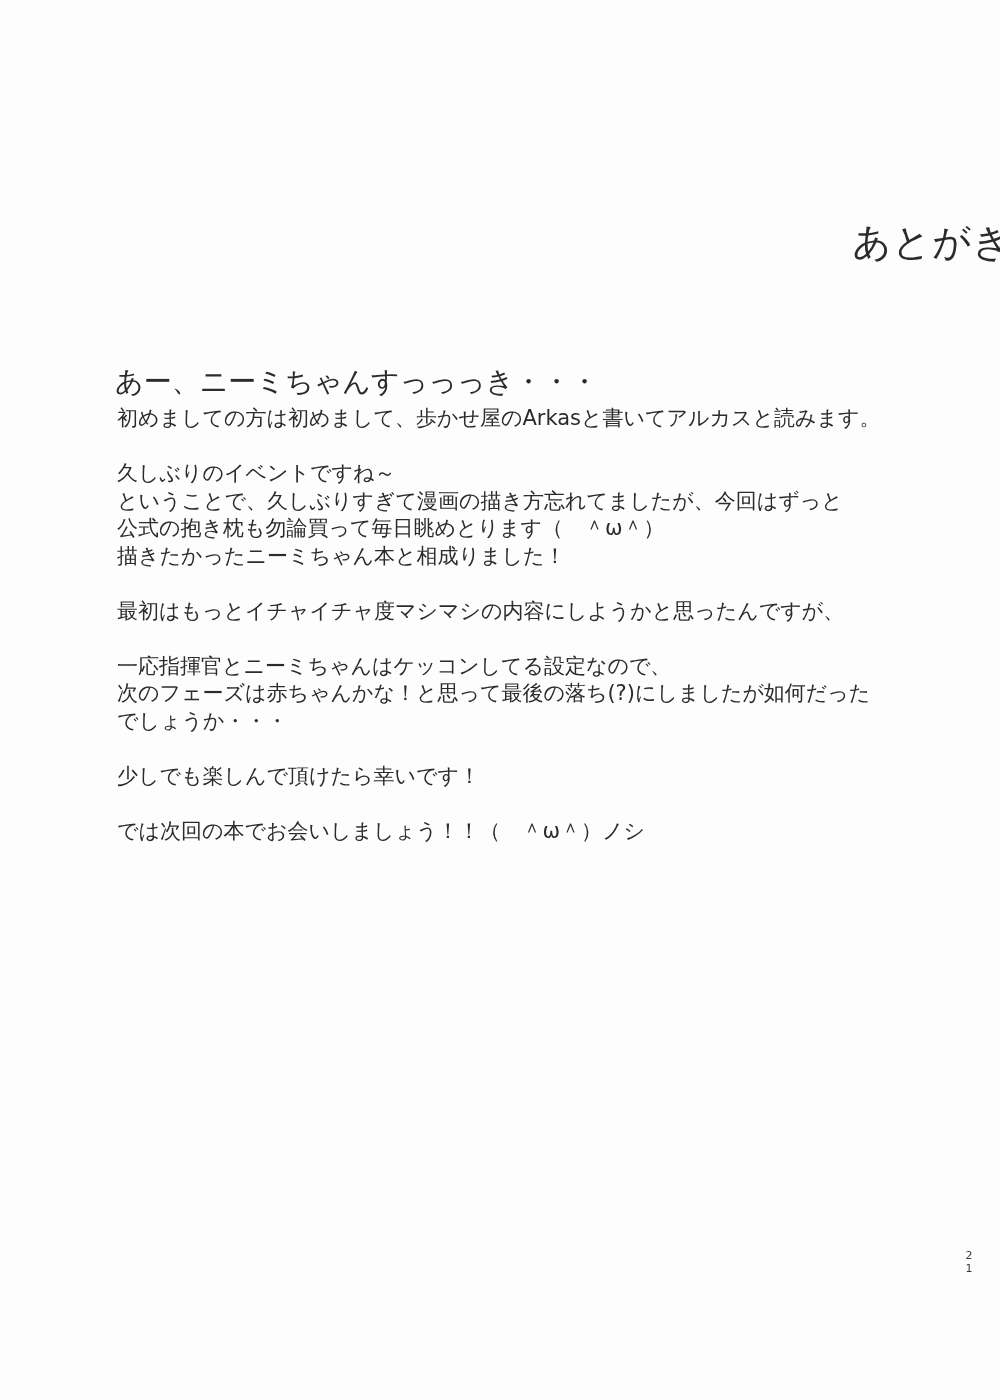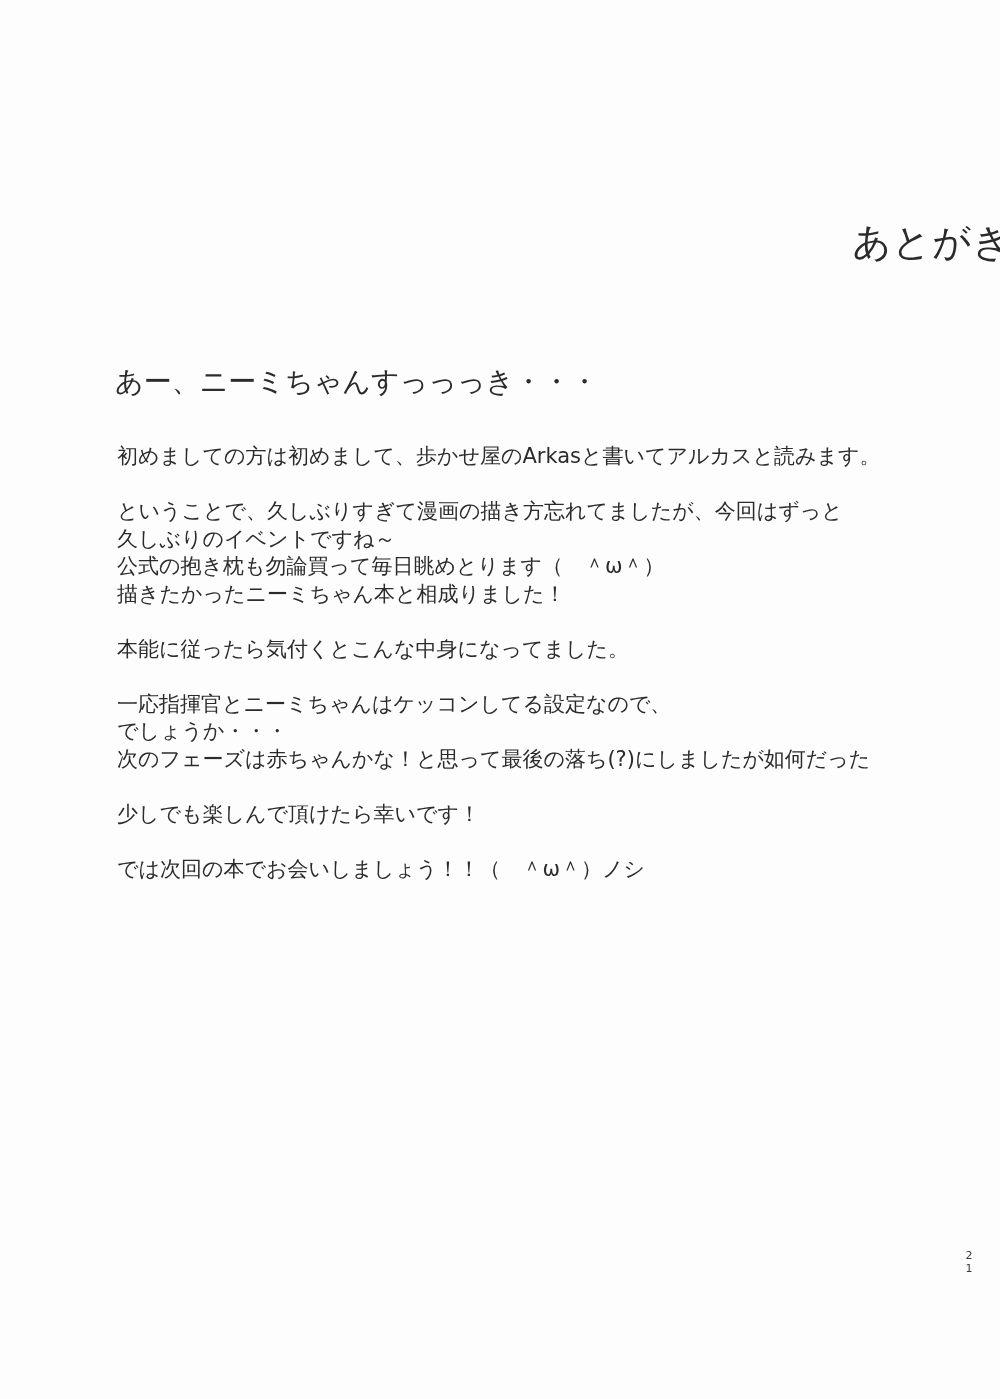--- a/index.html
+++ b/index.html
@@ -32,21 +32,21 @@
     position: absolute;
     top: 364px;
     left: 115px;
     font-size: 28px;
     font-weight: 400;
     line-height: 1.3;
     white-space: nowrap;
   }
   .afterword-body {
     position: absolute;
-    top: 443px;
+    top: 405px;
     left: 117px;
     right: 40px;
     font-size: 21px;
     font-weight: 400;
   }
   .afterword-body .line {
     height: 27.5px;
     line-height: 27.5px;
     white-space: nowrap;
   }
@@ -67,30 +67,30 @@
 
 <div class="page">
 
   <h1 class="page-title">あとがき</h1>
 
   <div class="afterword-heading">あー、ニーミちゃんすっっっき・・・</div>
 
   <div class="afterword-body">
       <div class="line">初めましての方は初めまして、歩かせ屋のArkasと書いてアルカスと読みます。</div>
       <div class="line">&nbsp;</div>
+      <div class="line">久しぶりのイベントですね～</div>
       <div class="line">ということで、久しぶりすぎて漫画の描き方忘れてましたが、今回はずっと</div>
-      <div class="line">久しぶりのイベントですね～</div>
       <div class="line">公式の抱き枕も勿論買って毎日眺めとります（　＾ω＾）</div>
       <div class="line">描きたかったニーミちゃん本と相成りました！</div>
       <div class="line">&nbsp;</div>
-      <div class="line">本能に従ったら気付くとこんな中身になってました。</div>
+      <div class="line">最初はもっとイチャイチャ度マシマシの内容にしようかと思ったんですが、</div>
       <div class="line">&nbsp;</div>
       <div class="line">一応指揮官とニーミちゃんはケッコンしてる設定なので、</div>
+      <div class="line">次のフェーズは赤ちゃんかな！と思って最後の落ち(?)にしましたが如何だった</div>
       <div class="line">でしょうか・・・</div>
-      <div class="line">次のフェーズは赤ちゃんかな！と思って最後の落ち(?)にしましたが如何だった</div>
       <div class="line">&nbsp;</div>
       <div class="line">少しでも楽しんで頂けたら幸いです！</div>
       <div class="line">&nbsp;</div>
       <div class="line">では次回の本でお会いしましょう！！（　＾ω＾）ノシ</div>
     </div>
 
   <div class="page-number">
     <span>2</span>
     <span>1</span>
   </div>

